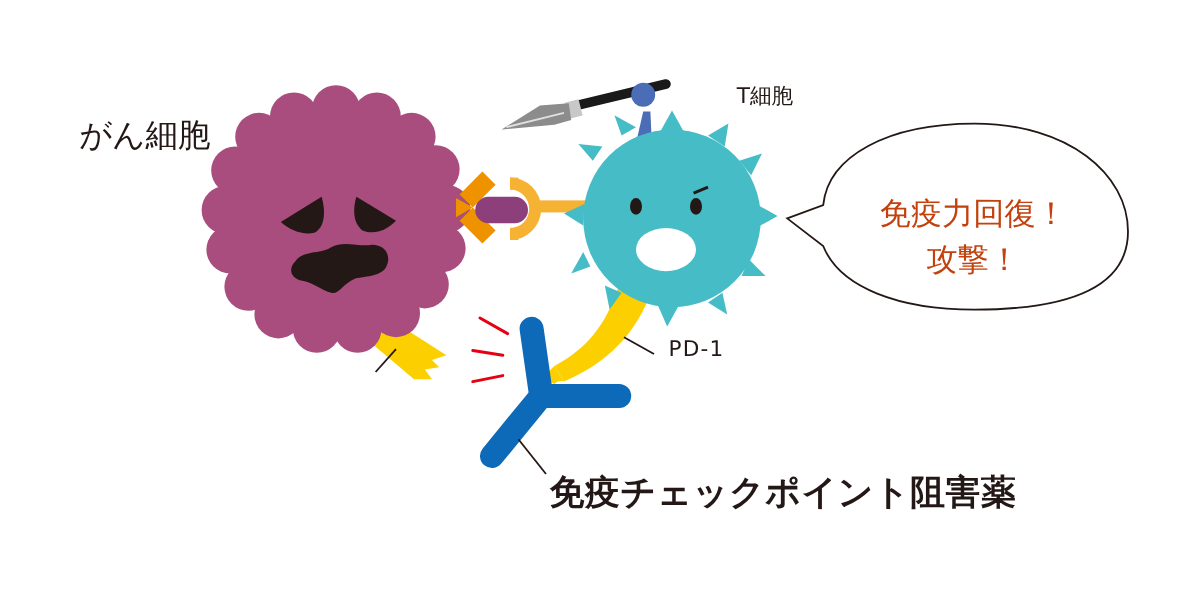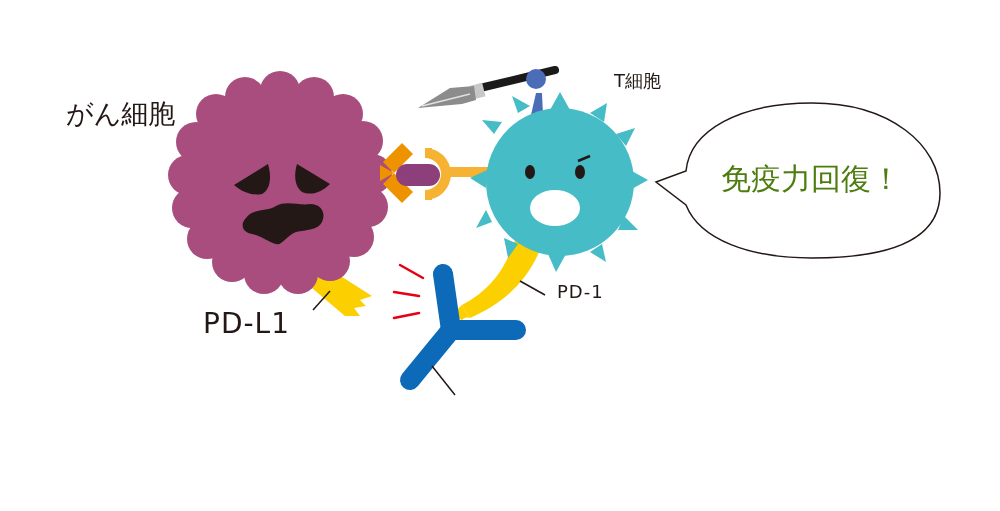--- a/index.html
+++ b/index.html
@@ -6,21 +6,21 @@
   body { width: 1000px; height: 511px; position: relative; overflow: hidden;
          font-family: "DejaVu Sans", "Liberation Sans", sans-serif; }
   #stage { position: absolute; left: 0; top: 0; width: 1000px; height: 511px; }
   .label { position: absolute; color: #231815; white-space: nowrap; line-height: 1; }
   .cancer-label { left: 66px; top: 72px; font-size: 27px; margin-top: 28px; }
   .tcell-label { left: 614px; top: 72px; font-size: 18px; }
   .pdl1-label { left: 203px; top: 310px; font-size: 28px; letter-spacing: 1px; }
   .pd1-label { left: 557px; top: 283px; font-size: 18px; letter-spacing: 1px; }
   .drug-label { left: 458px; top: 396px; font-size: 29px; font-weight: bold; letter-spacing: 0.5px; }
   .bubble-text { position: absolute; left: 706px; top: 160px; width: 210px; text-align: center;
-                 font-size: 30px; line-height: 38px; color: #4d7c0f; }
+                 font-size: 26px; line-height: 38px; color: #c2410c; }
   .bubble-text div { white-space: nowrap; }
 </style>
 </head>
 <body>
 
 <div id="stage">
   <svg width="1000" height="511" viewBox="0 0 1000 511" xmlns="http://www.w3.org/2000/svg">
 
     <g>
       <path d="M300,278 L328,268 L372,296 L360,300 L366,306 L354,308 L360,316 L345,316 Z" fill="#fccf00"></path>
@@ -125,19 +125,20 @@
 
     <g stroke="#231815" stroke-width="1.5">
       <line x1="313" y1="310" x2="330" y2="291"></line>
       <line x1="520" y1="281" x2="545" y2="295"></line>
       <line x1="432" y1="366" x2="455" y2="395"></line>
     </g>
   </svg>
 
   <div class="label cancer-label">がん細胞</div>
   <div class="label tcell-label">T細胞</div>
-  <div class="label pdl1-label">PD-L1</div>
   <div class="label pd1-label">PD-1</div>
+  <div class="label drug-label">免疫チェックポイント阻害薬</div>
 
   <div class="bubble-text">
     <div>免疫力回復！</div>
+    <div>攻撃！</div>
   </div>
 </div>
 
 </body></html>

